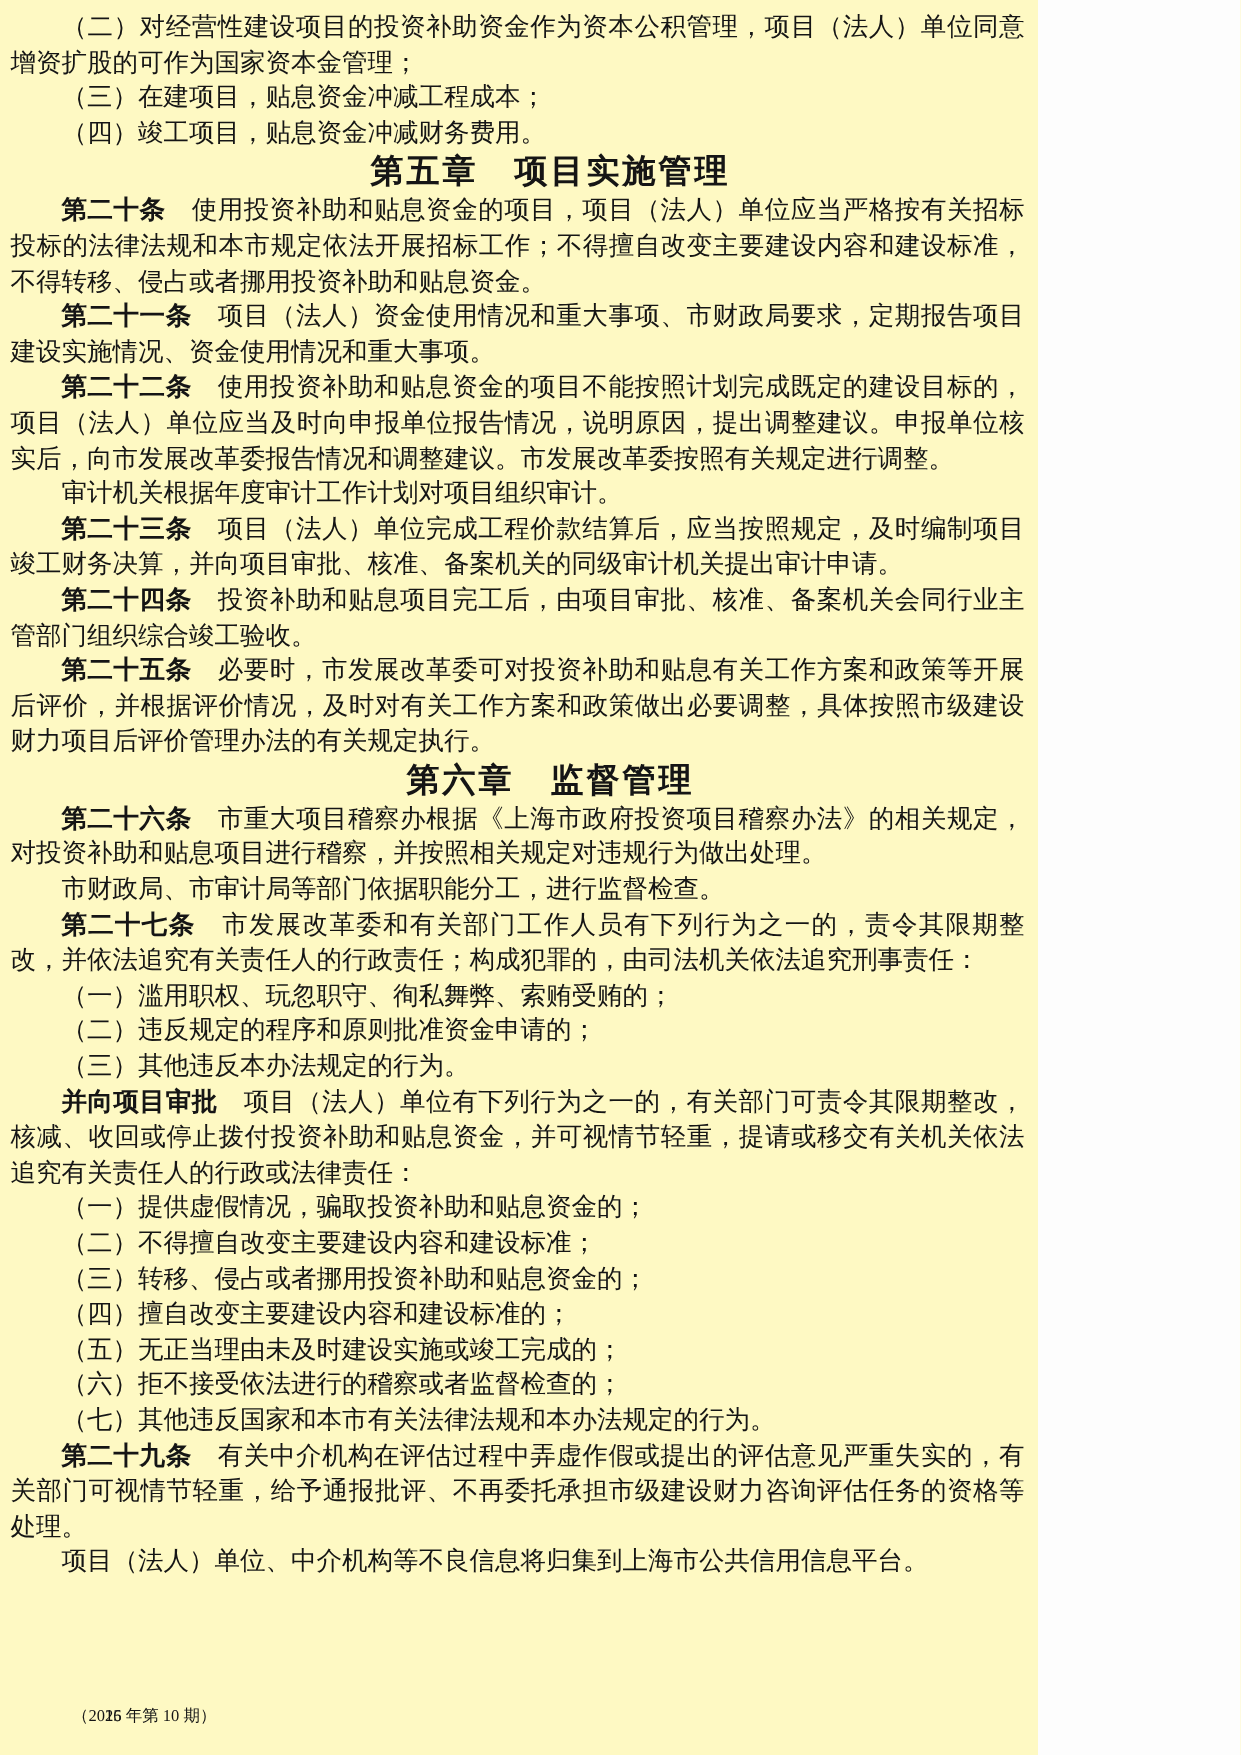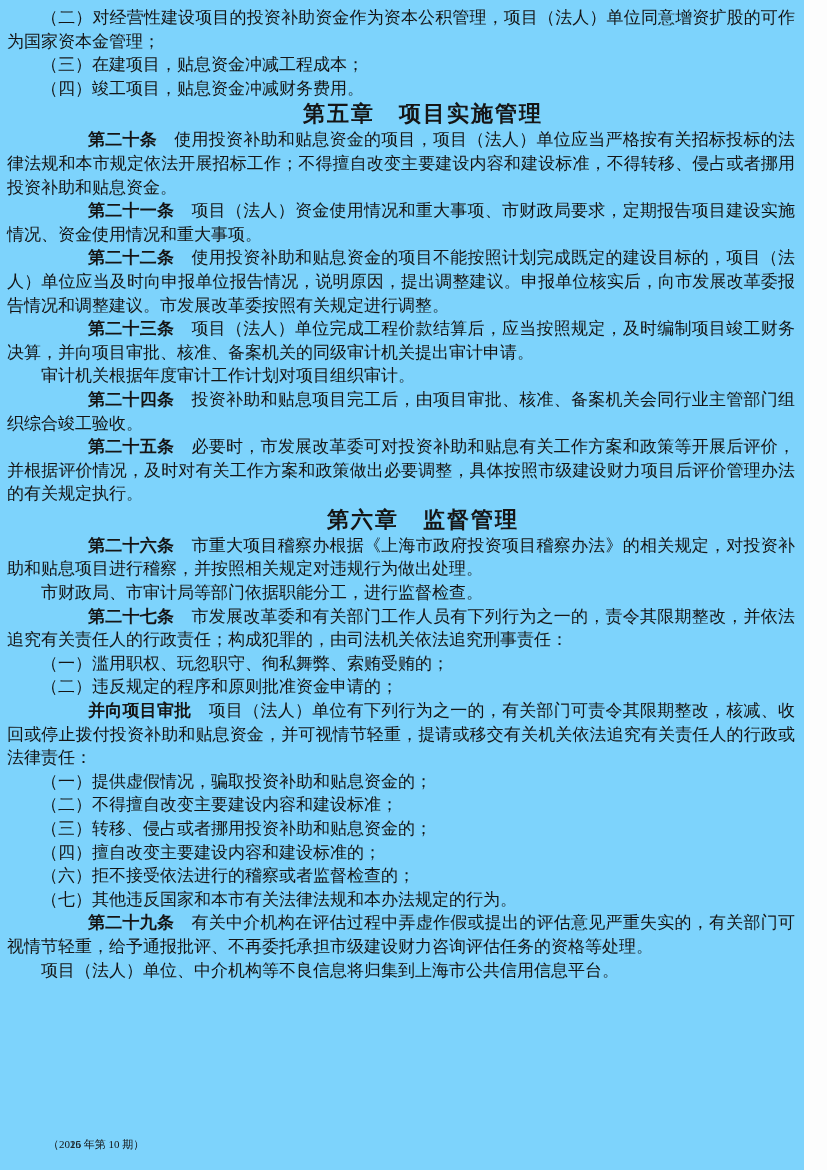--- a/index.html
+++ b/index.html
@@ -5,37 +5,36 @@
   html,body { margin:0; padding:0; }
   body {
     width:827px; height:1170px;
     background:#fdfdfd;
     font-family:"Liberation Serif","DejaVu Serif",serif;
     color:#151515;
     overflow:hidden;
   }
   .page {
     position:relative;
-    width:804px; height:1170px;
-    background:#7dd3fc;
+    width:692px; height:1170px;
+    background:#fef9c3;
     overflow:hidden;
   }
   .doc-body {
     padding:6px 9px 0 7px;
     font-size:17px;
     line-height:23.6px;
     text-align:justify;
   }
   .doc-body p {
     margin:0;
     text-indent:2em;
   }
   .article-num {
     font-weight:700;
-    margin-left:47px;
   }
   .chapter-heading {
     font-family:"Liberation Sans","DejaVu Sans",sans-serif;
     font-weight:700;
     font-size:22px;
     text-align:center;
     text-indent:0;
     letter-spacing:2px;
     margin:13px 0 15px 0;
     line-height:28px;
@@ -68,45 +67,47 @@
     <p>（四）竣工项目，贴息资金冲减财务费用。</p>
 
     <p class="chapter-heading">第五章　项目实施管理</p>
 
     <p><span class="article-num">第二十条　</span><span>使用投资补助和贴息资金的项目，项目（法人）单位应当严格按有关招标投标的法律法规和本市规定依法开展招标工作；不得擅自改变主要建设内容和建设标准，不得转移、侵占或者挪用投资补助和贴息资金。</span></p>
 
     <p><span class="article-num">第二十一条　</span><span>项目（法人）资金使用情况和重大事项、市财政局要求，定期报告项目建设实施情况、资金使用情况和重大事项。</span></p>
 
     <p><span class="article-num">第二十二条　</span><span>使用投资补助和贴息资金的项目不能按照计划完成既定的建设目标的，项目（法人）单位应当及时向申报单位报告情况，说明原因，提出调整建议。申报单位核实后，向市发展改革委报告情况和调整建议。市发展改革委按照有关规定进行调整。</span></p>
 
+    <p>审计机关根据年度审计工作计划对项目组织审计。</p>
+
     <p><span class="article-num">第二十三条　</span><span>项目（法人）单位完成工程价款结算后，应当按照规定，及时编制项目竣工财务决算，并向项目审批、核准、备案机关的同级审计机关提出审计申请。</span></p>
-
-    <p>审计机关根据年度审计工作计划对项目组织审计。</p>
 
     <p><span class="article-num">第二十四条　</span><span>投资补助和贴息项目完工后，由项目审批、核准、备案机关会同行业主管部门组织综合竣工验收。</span></p>
 
     <p><span class="article-num">第二十五条　</span><span>必要时，市发展改革委可对投资补助和贴息有关工作方案和政策等开展后评价，并根据评价情况，及时对有关工作方案和政策做出必要调整，具体按照市级建设财力项目后评价管理办法的有关规定执行。</span></p>
 
     <p class="chapter-heading">第六章　监督管理</p>
 
     <p><span class="article-num">第二十六条　</span><span>市重大项目稽察办根据《上海市政府投资项目稽察办法》的相关规定，对投资补助和贴息项目进行稽察，并按照相关规定对违规行为做出处理。</span></p>
 
     <p>市财政局、市审计局等部门依据职能分工，进行监督检查。</p>
 
     <p><span class="article-num">第二十七条　</span><span>市发展改革委和有关部门工作人员有下列行为之一的，责令其限期整改，并依法追究有关责任人的行政责任；构成犯罪的，由司法机关依法追究刑事责任：</span></p>
 
     <p>（一）滥用职权、玩忽职守、徇私舞弊、索贿受贿的；</p>
     <p>（二）违反规定的程序和原则批准资金申请的；</p>
+    <p>（三）其他违反本办法规定的行为。</p>
 
     <p><span class="article-num">并向项目审批　</span><span>项目（法人）单位有下列行为之一的，有关部门可责令其限期整改，核减、收回或停止拨付投资补助和贴息资金，并可视情节轻重，提请或移交有关机关依法追究有关责任人的行政或法律责任：</span></p>
 
     <p>（一）提供虚假情况，骗取投资补助和贴息资金的；</p>
     <p>（二）不得擅自改变主要建设内容和建设标准；</p>
     <p>（三）转移、侵占或者挪用投资补助和贴息资金的；</p>
     <p>（四）擅自改变主要建设内容和建设标准的；</p>
+    <p>（五）无正当理由未及时建设实施或竣工完成的；</p>
     <p>（六）拒不接受依法进行的稽察或者监督检查的；</p>
     <p>（七）其他违反国家和本市有关法律法规和本办法规定的行为。</p>
 
     <p><span class="article-num">第二十九条　</span><span>有关中介机构在评估过程中弄虚作假或提出的评估意见严重失实的，有关部门可视情节轻重，给予通报批评、不再委托承担市级建设财力咨询评估任务的资格等处理。</span></p>
 
     <p>项目（法人）单位、中介机构等不良信息将归集到上海市公共信用信息平台。</p>
 
   </div>
 
   <div class="page-footer">

